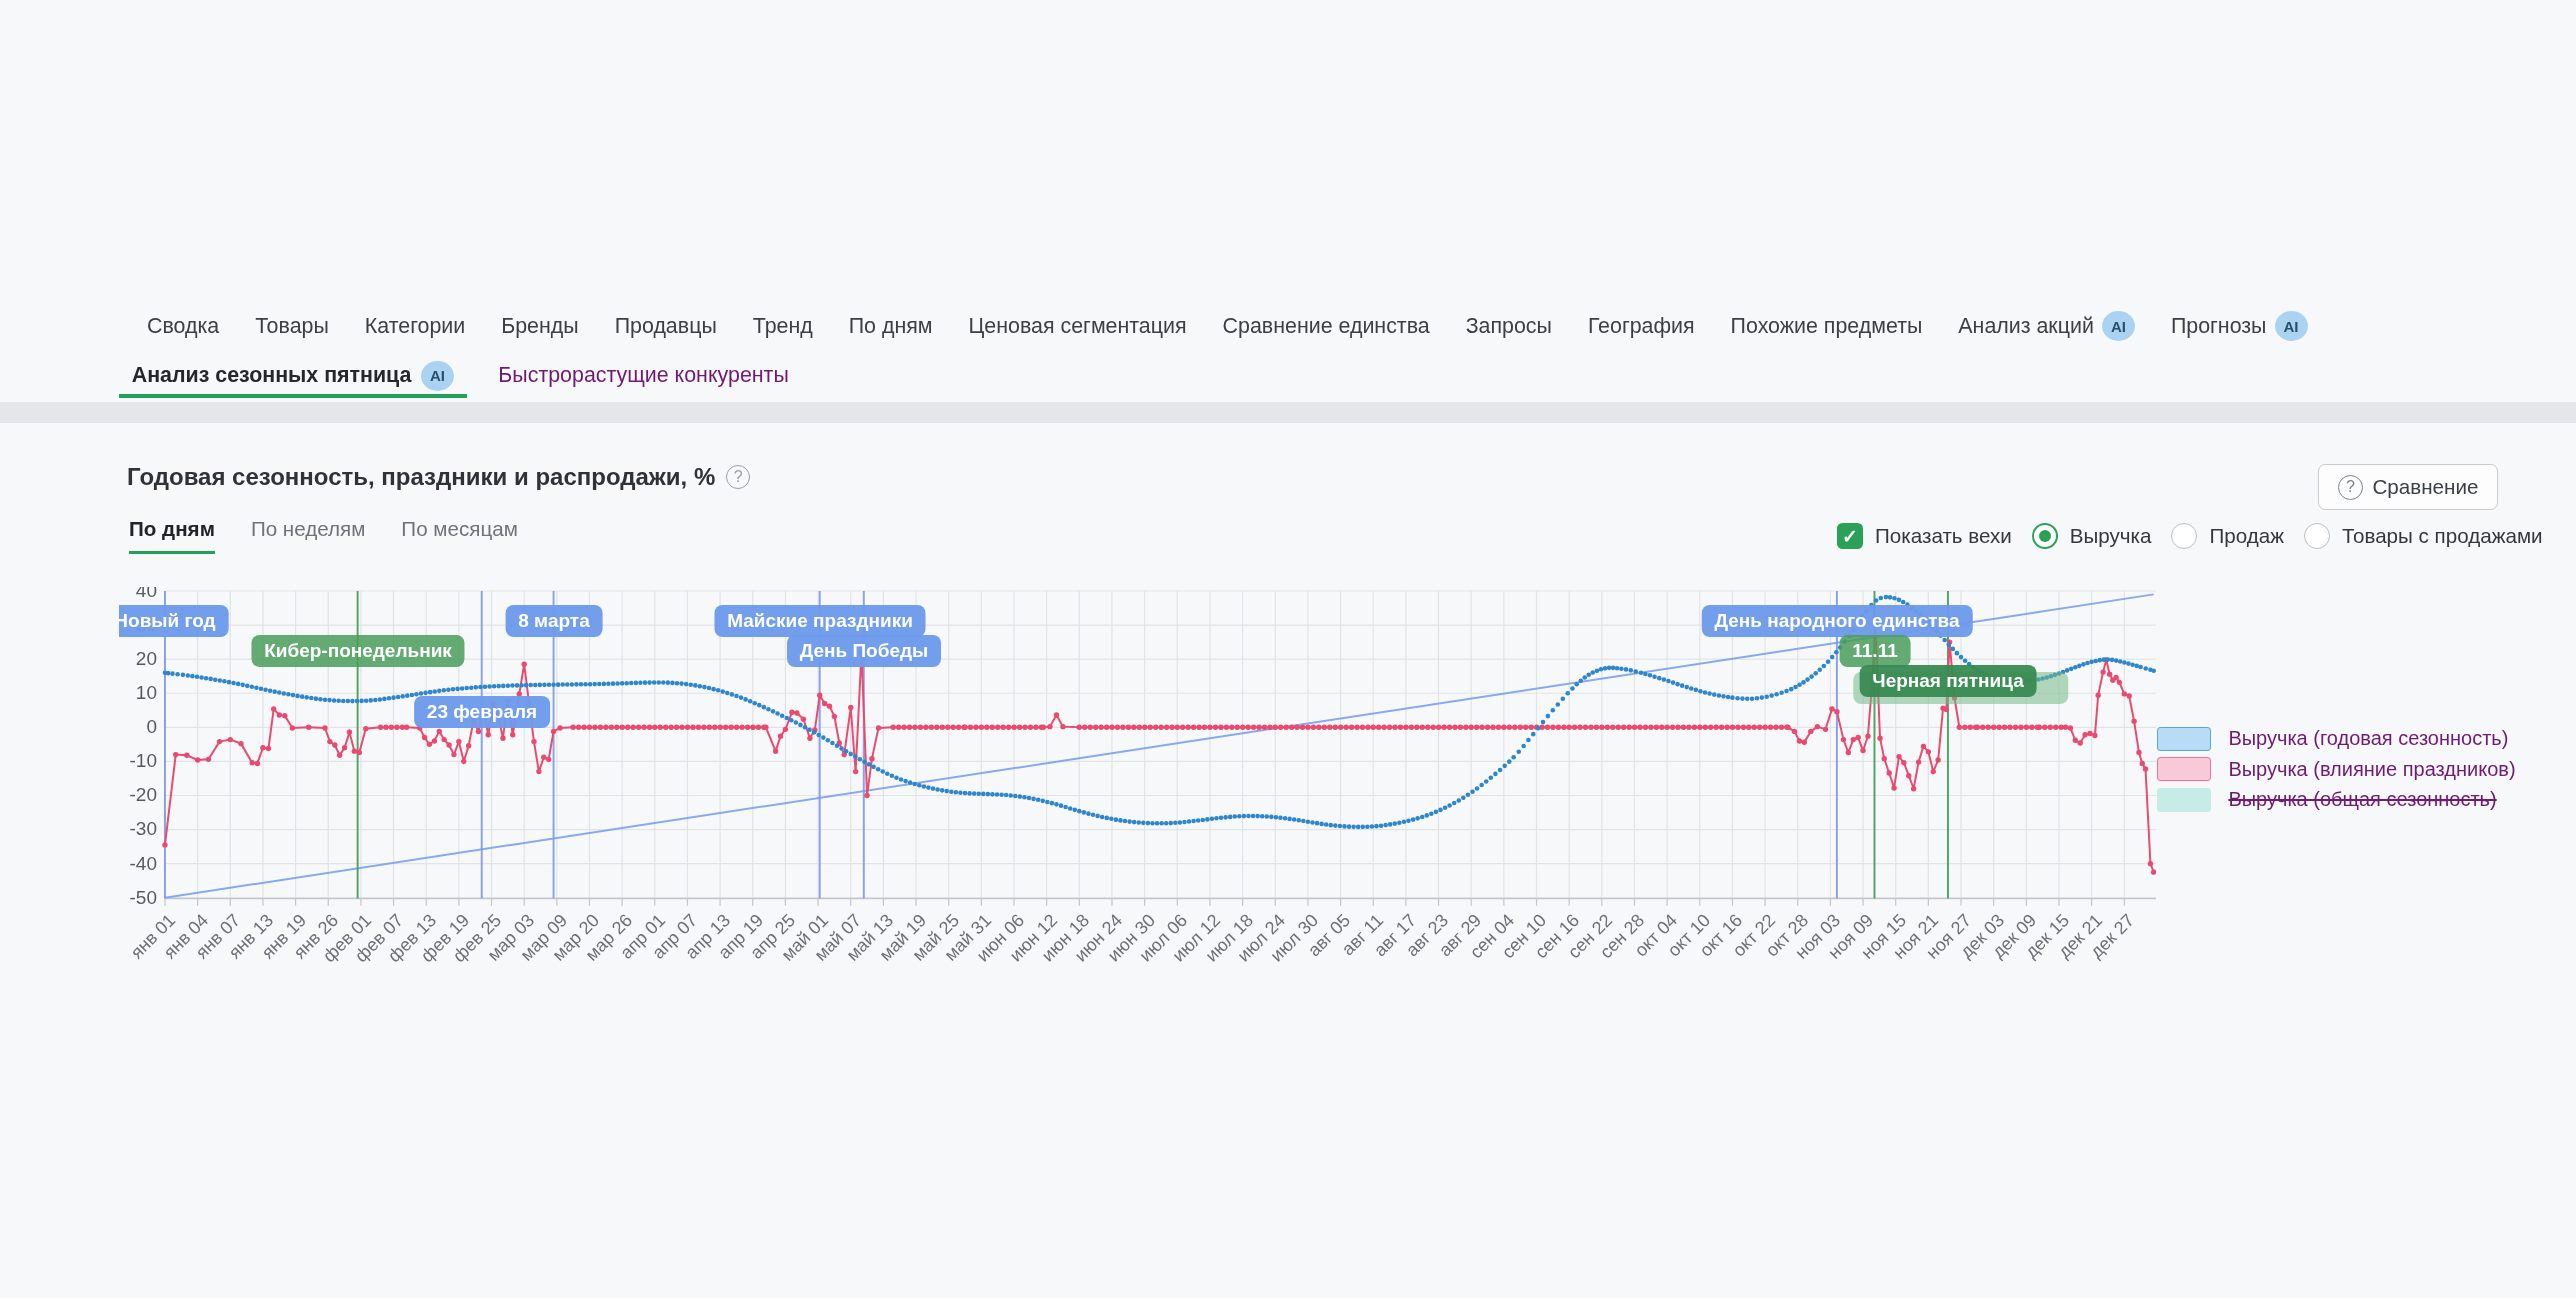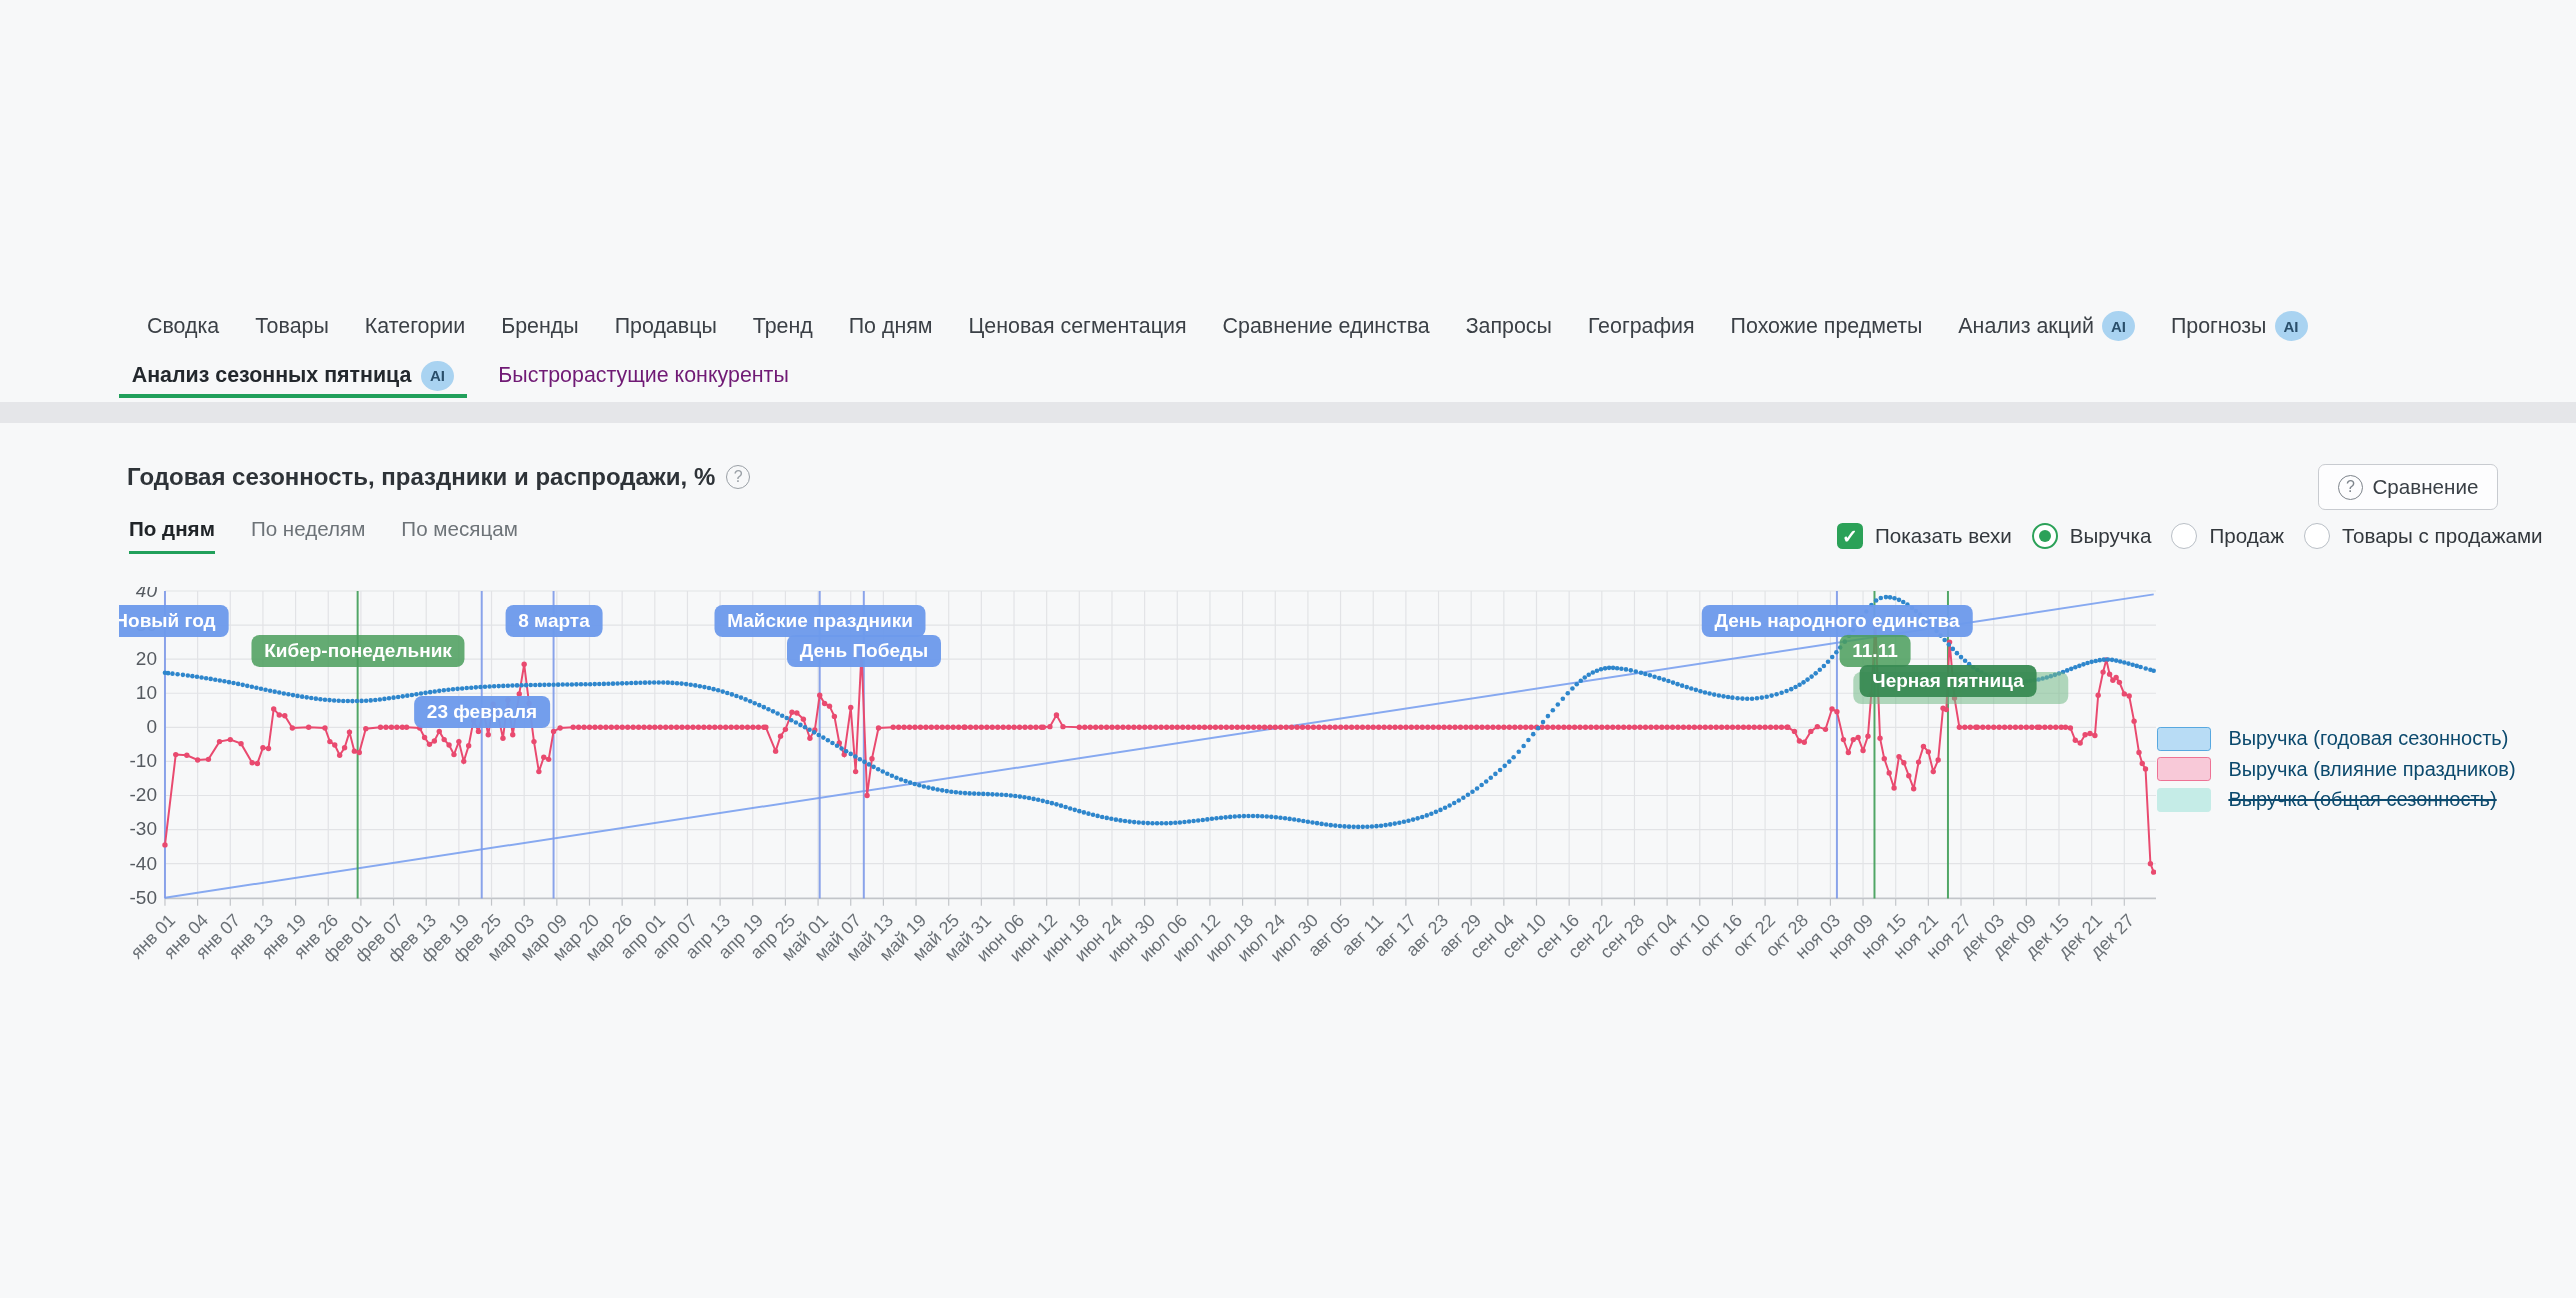--- a/index.html
+++ b/index.html
@@ -50,21 +50,21 @@
   .evt-label { position:absolute; height:32px; line-height:32px; padding:0 12.7px; border-radius:8px;
     color:#fff; font-size:19px; font-weight:bold; white-space:nowrap; transform:translateX(-50%); }
   .evt-holiday { background:rgba(109,154,235,0.96); }
   .evt-sale { background:rgba(74,158,92,0.85); }
   .evt-sale-dark { background:rgba(56,138,82,0.95); }
   .evt-shadow { background:rgba(116,186,136,0.55); }
 
   .legend { position:absolute; left:2157px; top:726px; }
   .legend-row { display:flex; align-items:center; margin-bottom:5.5px; height:25px; }
   .legend-swatch { width:54px; height:24px; border-radius:3.2px; border:1.6px solid transparent; }
-  .legend-text { font-size:20px; color:#0c4a6e; margin-left:17.4px; white-space:nowrap; }
+  .legend-text { font-size:20px; color:#701a75; margin-left:17.4px; white-space:nowrap; }
   .legend-text.off { text-decoration:line-through; }
 </style>
 </head>
 <body>
 
 <nav class="tabs1" id="tabs1">
     <div class="tab1">
     <span class="t">Сводка</span>
   </div>
     <div class="tab1">
@@ -1098,21 +1098,21 @@
       <circle cx="2524.8500000000004" cy="94.0503125" r="2.9" fill="#2e86cc"></circle>
       <circle cx="2530" cy="95.3" r="2.9" fill="#2e86cc"></circle>
       <circle cx="2535.2465625" cy="96.59671875" r="2.9" fill="#2e86cc"></circle>
       <circle cx="2540.5575000000003" cy="98.04125" r="2.9" fill="#2e86cc"></circle>
       <circle cx="2545.7396875000004" cy="99.51265625" r="2.9" fill="#2e86cc"></circle>
       <circle cx="2550.6000000000004" cy="100.89" r="2.9" fill="#2e86cc"></circle>
       <circle cx="2557.008888888889" cy="102.70555555555555" r="2.9" fill="#2e86cc"></circle>
       <circle cx="2562.96" cy="104.42555555555556" r="2.9" fill="#2e86cc"></circle>
       <circle cx="2567.08" cy="105.61999999999999" r="2.9" fill="#2e86cc"></circle>
     </svg>
-    <div class="ylab" style="top: -7.1px; font-style: italic;">40</div>
+    <div class="ylab" style="top: -7.1px;">40</div>
     <div class="ylab" style="top: 27px;">30</div>
     <div class="ylab" style="top: 61px; text-align: right;">20</div>
     <div class="ylab" style="top: 95px;">10</div>
     <div class="ylab" style="top: 129px;">0</div>
     <div class="ylab" style="top: 163px;">-10</div>
     <div class="ylab" style="top: 197px;">-20</div>
     <div class="ylab" style="top: 231px;">-30</div>
     <div class="ylab" style="top: 266px;">-40</div>
     <div class="ylab" style="top: 300px;">-50</div>
     <div class="xlab" style="left: -30px; top: 323px;">янв 01</div>

